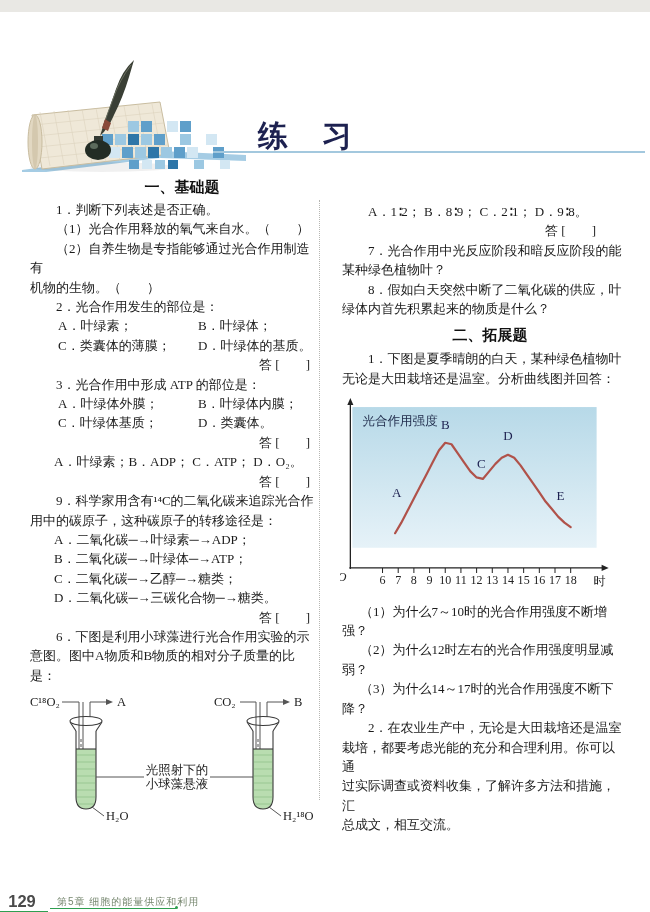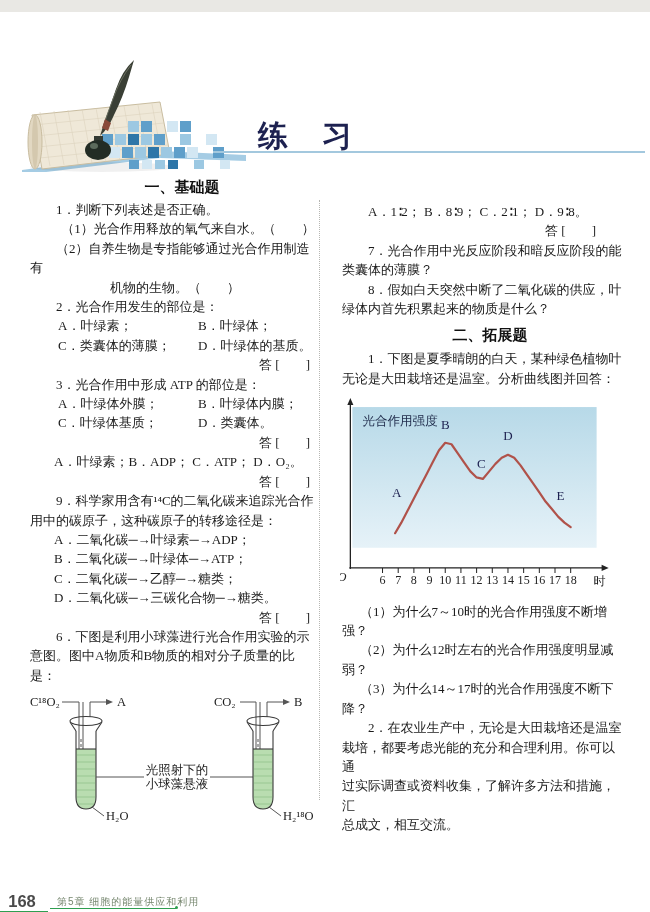--- a/index.html
+++ b/index.html
@@ -19,21 +19,21 @@
   .sec-h{font-family:"Liberation Sans","DejaVu Sans",sans-serif;font-weight:bold;font-size:15px;
          line-height:20px;padding-left:14px;margin-bottom:3px;color:#111;text-align:center;}
   .sec-h2{margin-top:7px;margin-bottom:4px;}
   .ind{text-indent:26px;}
   .ind-s{text-indent:18px;}
   .optpair{padding-left:28px;display:flex;}
   .optpair .o1{width:140px;flex:none;}
   .optline{padding-left:24px;}
   .ans{text-align:right;padding-right:10px;}
   .ans-r{text-align:right;padding-right:28px;}
-  .blankline{display:flex;justify-content:center;}
+  .blankline{display:flex;justify-content:flex-start;}
   .blankline .bl{flex:none;}
   .blankline .txt1{text-indent:26px;}
   
   .figwrap{margin:4px 0 0 -8px;}
   .chartwrap{margin:7px 0 5px -2px;}
   
   .ftxt{font:12.5px "Liberation Serif","DejaVu Serif",serif;fill:#1b1b1b;}
   .fline{stroke:#555;stroke-width:1;fill:none;}
   .tube{stroke:#3a3a3a;stroke-width:1.1;fill:none;}
   .liquid{fill:#b9ddb0;stroke:none;}
@@ -239,21 +239,21 @@
           <text class="ftxt" x="261" y="131">H₂¹⁸O</text>
         </g>
       </svg>
     </div>
   </div>
 
   <div class="col col-right">
     <div class="ind">A．1∶2；  B．8∶9；  C．2∶1；  D．9∶8。</div>
     <div class="ans-r">答 [　　]</div>
     <div class="ind">7．光合作用中光反应阶段和暗反应阶段的能</div>
-    <div>类囊体的薄膜？</div>
+    <div>某种绿色植物叶？</div>
     <div class="ind">8．假如白天突然中断了二氧化碳的供应，叶</div>
     <div>绿体内首先积累起来的物质是什么？</div>
     <div class="sec-h sec-h2">二、拓展题</div>
     <div class="ind">1．下图是夏季晴朗的白天，某种绿色植物叶</div>
     <div>无论是大田栽培还是温室。分析曲线图并回答：</div>
 
     <div class="chartwrap">
       <svg id="chart-svg" width="272" height="196" viewBox="0 0 270 195">
         <defs>
           <linearGradient id="plotgrad" x1="0" y1="0" x2="0" y2="1">
@@ -312,19 +312,19 @@
 
     <div class="ind-s">（1）为什么7～10时的光合作用强度不断增强？</div>
     <div class="ind-s">（2）为什么12时左右的光合作用强度明显减弱？</div>
     <div class="ind-s">（3）为什么14～17时的光合作用强度不断下降？</div>
     <div class="ind">2．在农业生产中，无论是大田栽培还是温室</div>
     <div>栽培，都要考虑光能的充分和合理利用。你可以通</div>
     <div>过实际调查或资料收集，了解许多方法和措施，汇</div>
     <div>总成文，相互交流。</div>
   </div>
 
-  <div class="foot-num">168</div>
+  <div class="foot-num">129</div>
   <div class="foot-bar"></div>
   <div class="foot-line"></div>
   <div class="foot-dot"></div>
   <div class="foot-ch">第5章 细胞的能量供应和利用</div>
 
 </div>
 
 </body></html>

